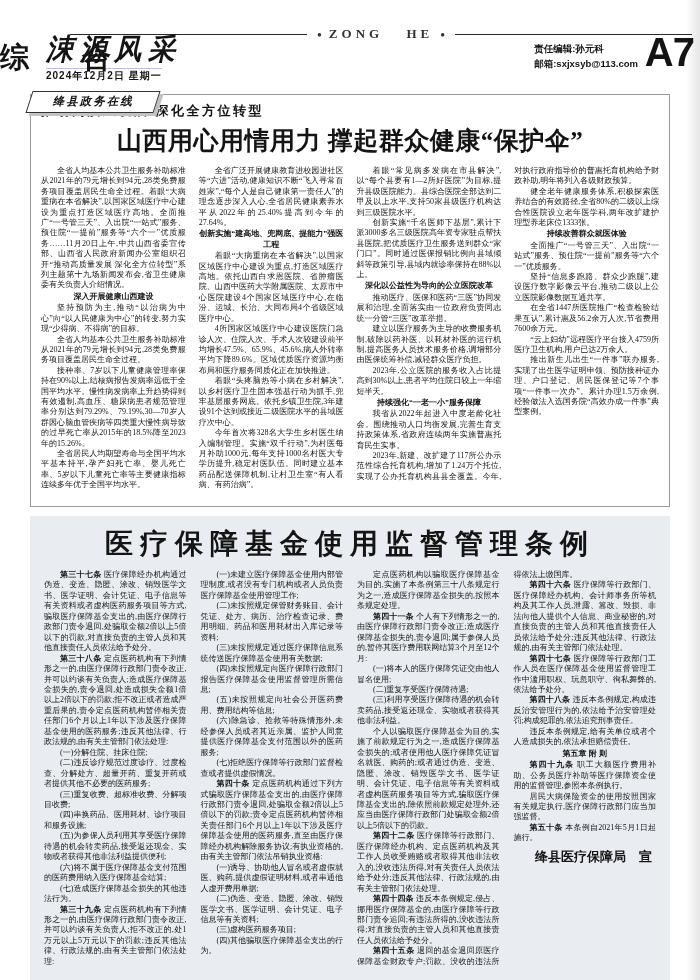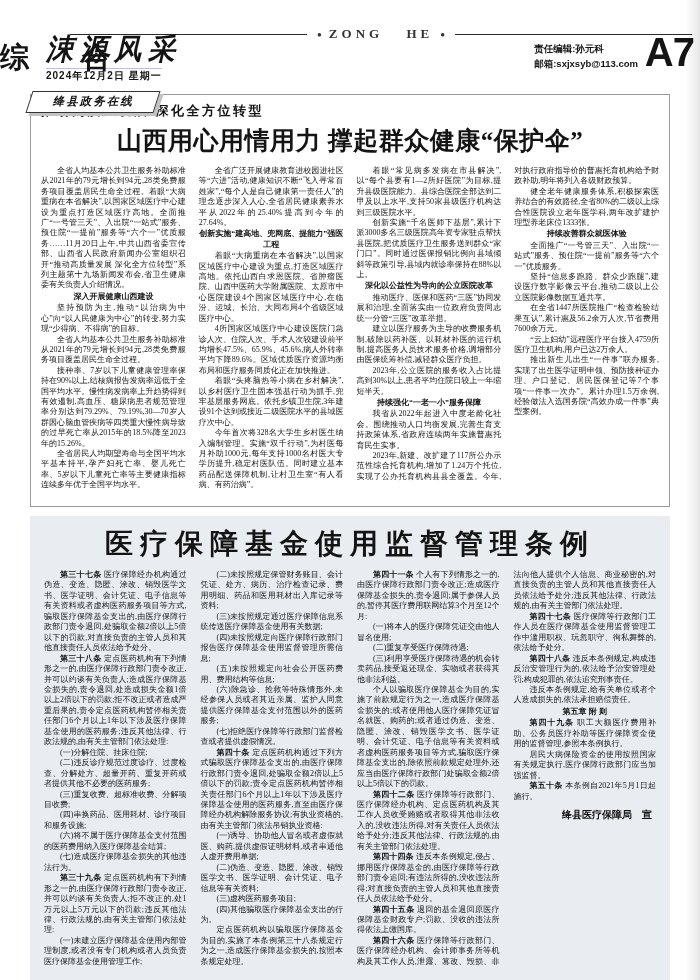--- a/index.html
+++ b/index.html
@@ -50,21 +50,21 @@
   .reg-body{height:404px;column-count:4;column-gap:14px;column-fill:auto;
         font-size:8px;line-height:10.45px;text-align:justify;overflow:hidden;}
 
   
   .tx-p{margin:0;text-indent:2em;}
   .tx-h{margin:1px 0;text-align:center;text-indent:0;font-weight:bold;
         font-family:"Liberation Sans",sans-serif;}
   .tx-ch{margin:1px 0;text-align:center;text-indent:0;font-weight:bold;
         font-family:"Liberation Sans",sans-serif;}
   .tx-sign{margin:8px 4px 0 0;text-align:right;text-indent:0;font-weight:bold;
-        font-family:"Liberation Sans",sans-serif;font-size:10px;}
+        font-family:"Liberation Sans",sans-serif;font-size:13px;}
   .lbl{font-family:"Liberation Sans",sans-serif;font-weight:bold;}
 </style>
 </head>
 <body>
 
 <div class="page">
 
   <div class="header">
     <div class="zongline">
       <div class="zong-label">
@@ -123,20 +123,21 @@
 
   <div class="reg-box">
     <h2 class="reg-title">医疗保障基金使用监督管理条例</h2>
     <div class="reg-body">
         <p class="tx-p"><b class="lbl">第三十七条 </b>医疗保障经办机构通过伪造、变造、隐匿、涂改、销毁医学文书、医学证明、会计凭证、电子信息等有关资料或者虚构医药服务项目等方式,骗取医疗保障基金支出的,由医疗保障行政部门责令退回,处骗取金额2倍以上5倍以下的罚款,对直接负责的主管人员和其他直接责任人员依法给予处分。</p>
         <p class="tx-p"><b class="lbl">第三十八条 </b>定点医药机构有下列情形之一的,由医疗保障行政部门责令改正,并可以约谈有关负责人;造成医疗保障基金损失的,责令退回,处造成损失金额1倍以上2倍以下的罚款;拒不改正或者造成严重后果的,责令定点医药机构暂停相关责任部门6个月以上1年以下涉及医疗保障基金使用的医药服务;违反其他法律、行政法规的,由有关主管部门依法处理:</p>
         <p class="tx-p">(一)分解住院、挂床住院;</p>
         <p class="tx-p">(二)违反诊疗规范过度诊疗、过度检查、分解处方、超量开药、重复开药或者提供其他不必要的医药服务;</p>
         <p class="tx-p">(三)重复收费、超标准收费、分解项目收费;</p>
         <p class="tx-p">(四)串换药品、医用耗材、诊疗项目和服务设施;</p>
+        <p class="tx-p">(五)为参保人员利用其享受医疗保障待遇的机会转卖药品,接受返还现金、实物或者获得其他非法利益提供便利;</p>
         <p class="tx-p">(六)将不属于医疗保障基金支付范围的医药费用纳入医疗保障基金结算;</p>
         <p class="tx-p">(七)造成医疗保障基金损失的其他违法行为。</p>
         <p class="tx-p"><b class="lbl">第三十九条 </b>定点医药机构有下列情形之一的,由医疗保障行政部门责令改正,并可以约谈有关负责人;拒不改正的,处1万元以上5万元以下的罚款;违反其他法律、行政法规的,由有关主管部门依法处理:</p>
         <p class="tx-p">(一)未建立医疗保障基金使用内部管理制度,或者没有专门机构或者人员负责医疗保障基金使用管理工作;</p>
         <p class="tx-p">(二)未按照规定保管财务账目、会计凭证、处方、病历、治疗检查记录、费用明细、药品和医用耗材出入库记录等资料;</p>
         <p class="tx-p">(三)未按照规定通过医疗保障信息系统传送医疗保障基金使用有关数据;</p>
         <p class="tx-p">(四)未按照规定向医疗保障行政部门报告医疗保障基金使用监督管理所需信息;</p>
         <p class="tx-p">(五)未按照规定向社会公开医药费用、费用结构等信息;</p>
         <p class="tx-p">(六)除急诊、抢救等特殊情形外,未经参保人员或者其近亲属、监护人同意提供医疗保障基金支付范围以外的医药服务;</p>
         <p class="tx-p">(七)拒绝医疗保障等行政部门监督检查或者提供虚假情况。</p>

